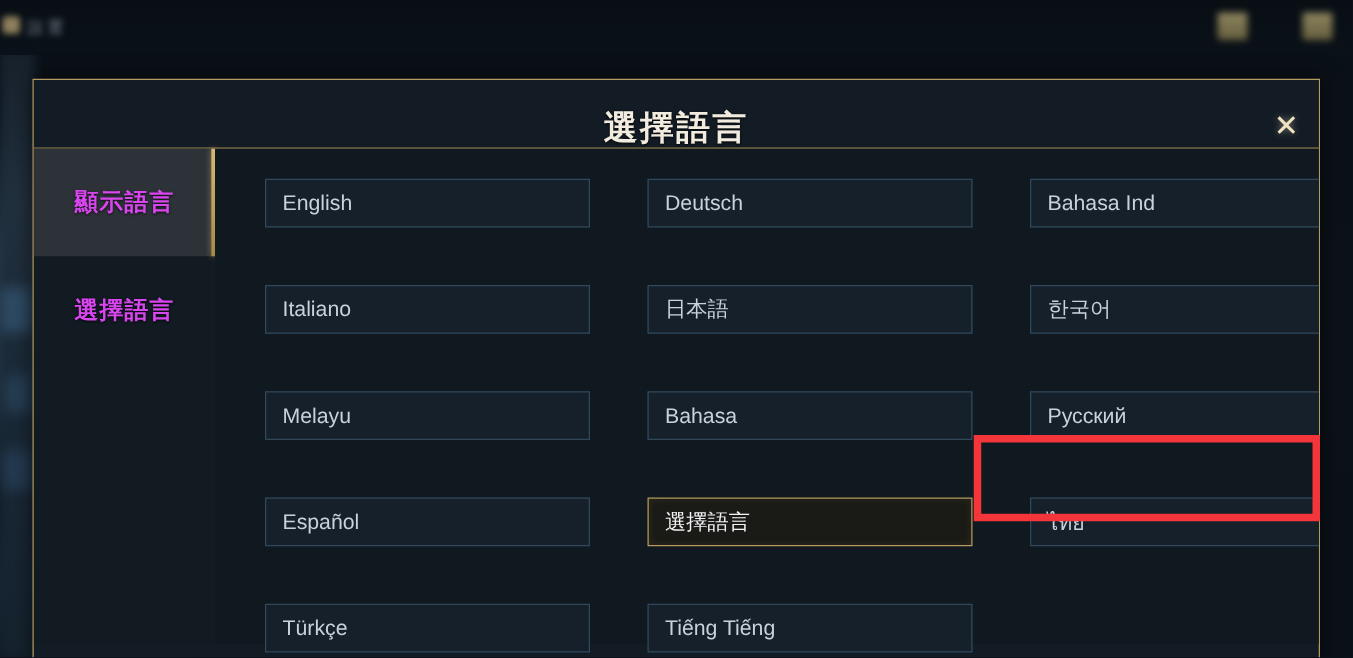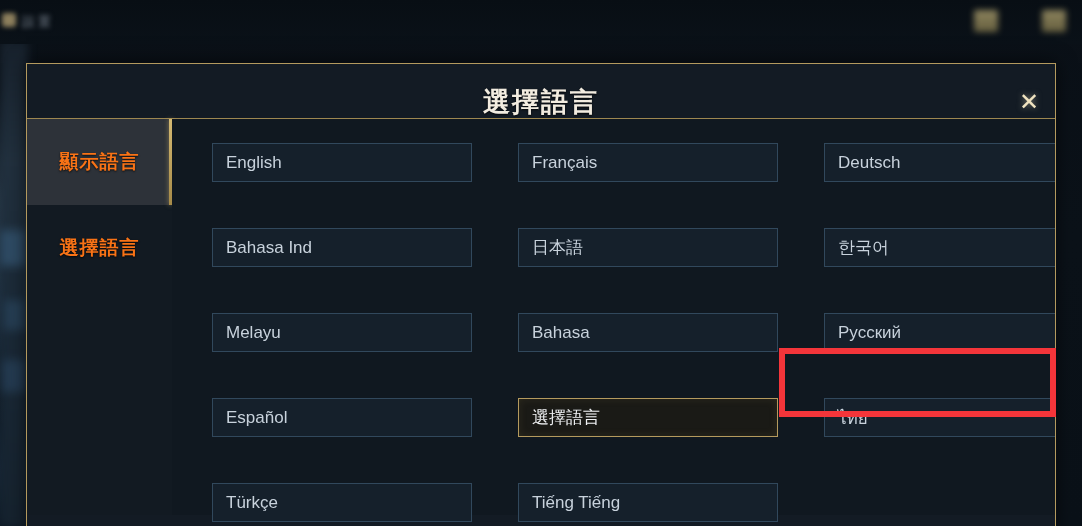--- a/index.html
+++ b/index.html
@@ -125,21 +125,21 @@
     flex: 0 0 145px;
     background: #121a22;
     position: relative;
   }
   .side-item {
     position: relative;
     height: 86px;
     display: flex;
     align-items: center;
     justify-content: center;
-    color: #f97316;
+    color: #d946ef;
     font-size: 19px;
     font-weight: bold;
     letter-spacing: 1px;
     cursor: pointer;
     text-shadow: 0 1px 2px rgba(0,0,0,.75);
   }
   .side-item.active {
     background: #2d3239;
   }
   .side-item.active::after {
@@ -229,27 +229,27 @@
           <span>選擇語言</span>
         </div>
       </div>
 
       <div class="content">
         <div class="lang-grid" id="lang-grid">
             <div class="lang-btn">
               <span>English</span>
             </div>
             <div class="lang-btn">
-              <span>Français</span>
-            </div>
-            <div class="lang-btn">
               <span>Deutsch</span>
             </div>
             <div class="lang-btn">
               <span>Bahasa Ind</span>
+            </div>
+            <div class="lang-btn">
+              <span>Italiano</span>
             </div>
             <div class="lang-btn">
               <span>日本語</span>
             </div>
             <div class="lang-btn">
               <span>한국어</span>
             </div>
             <div class="lang-btn">
               <span>Melayu</span>
             </div>

